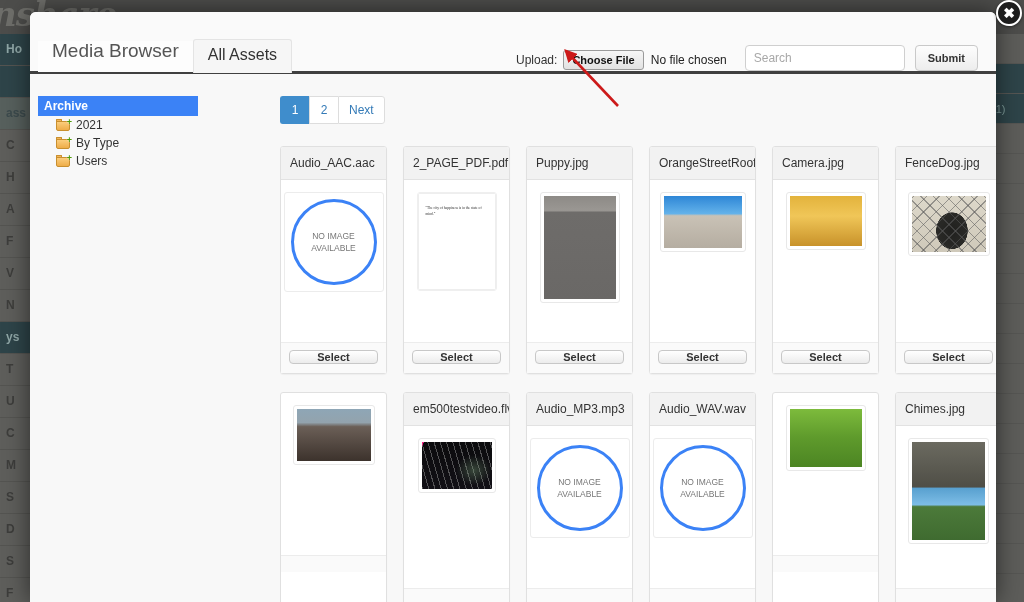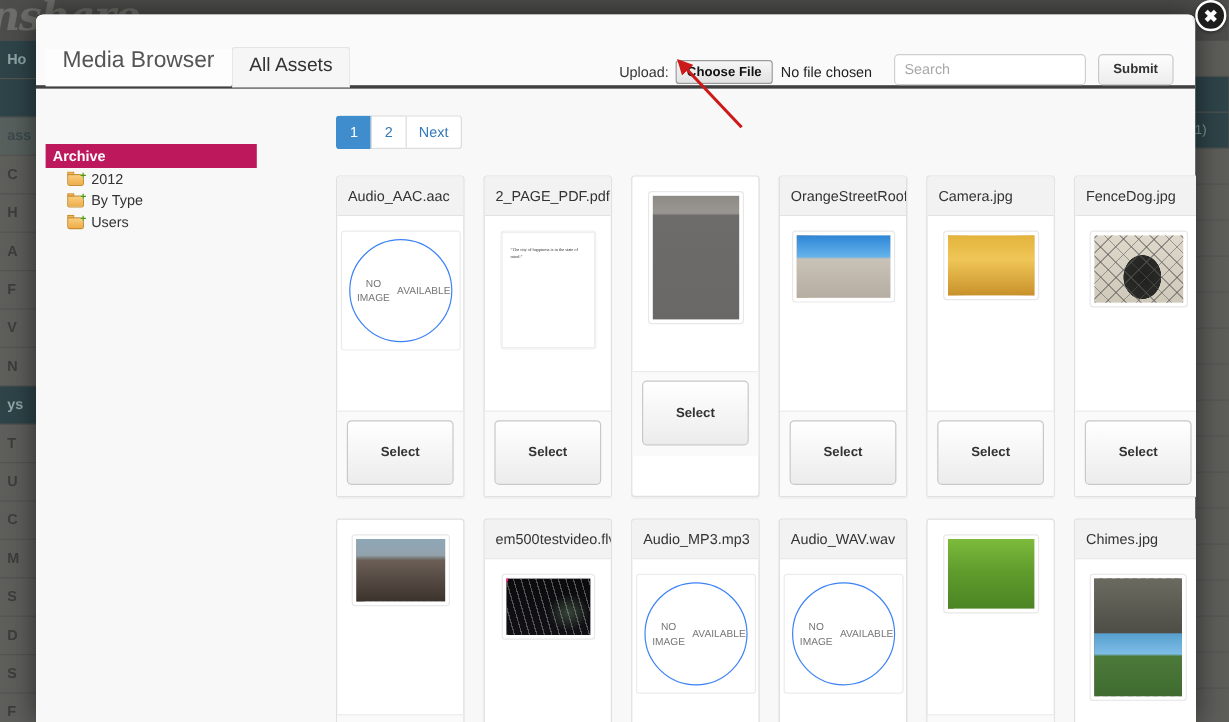--- a/index.html
+++ b/index.html
@@ -138,23 +138,23 @@
   #modal-body {
     position: absolute; top: 62px; left: 0; right: 0; bottom: 0;
     background: #f8f8f8;
     display: flex;
     overflow: hidden;
   }
 
   
   #tree-pane { width: 250px; flex: 0 0 250px; padding: 22px 0 0 8px; }
   #tree-root {
-    background: #be185d; color: #ffffff;
+    background: #3b82f6; color: #ffffff;
     font-size: 12px; font-weight: bold;
-    padding: 3px 6px; width: 176px; cursor: pointer; margin-top: 24px;
+    padding: 3px 6px; width: 160px; cursor: pointer;
   }
   .tree-item {
     display: flex; align-items: center;
     font-size: 12px; color: #333;
     padding: 2px 0 2px 18px; cursor: pointer;
   }
   .folder-icon {
     position: relative; width: 15px; height: 12px; margin-right: 5px;
     flex: 0 0 15px;
   }
@@ -226,44 +226,44 @@
   }
   .thumb {
     border: 1px solid #e8e8e8; border-radius: 3px;
     background: #fff; padding: 3px;
     display: flex; align-items: center; justify-content: center;
     overflow: hidden;
   }
   .thumb img, .thumb .ph { display: block; }
   .no-image {
     width: 86px; height: 86px; border-radius: 50%;
-    border: 1px solid #3b82f6;
-    display: flex; flex-direction: row;
+    border: 3px solid #3b82f6;
+    display: flex; flex-direction: column;
     align-items: center; justify-content: center;
-    font-size: 8.5px; color: #777; line-height: 12px; text-align: center;
+    font-size: 8.5px; color: #777; line-height: 12px; 
   }
   .pdf-page {
     width: 78px; height: 97px; background: #fff;
     border: 1px solid #eee;
     padding: 11px 7px 0 7px;
     font-size: 3.6px; line-height: 6px; color: #333;
     font-family: "Liberation Serif", serif;
   }
   .tile-footer {
     padding: 7px 8px 9px 8px;
     border-top: 1px solid #ececec;
     background: #fafafa;
   }
   .select-btn {
     display: block; width: 100%;
     font-family: "Liberation Sans", sans-serif;
     font-size: 11px; font-weight: bold; color: #333;
     background: linear-gradient(#ffffff,#ececec);
     border: 1px solid #c8c8c8; border-radius: 4px;
-    padding: 20px 0; cursor: pointer; text-align: center;
+    padding: 0 0; cursor: pointer; text-align: center;
   }
 </style>
 </head>
 <body>
 
 <div id="bg-page">
   <div id="bg-topbar">
     <div id="bg-logo">nshare</div>
   </div>
   <div id="bg-sidebar">
@@ -333,21 +333,21 @@
 
     <div id="tree-pane">
       <div id="tree-root">Archive</div>
       <div id="tree-items">
           <div class="tree-item">
             <span class="folder-icon">
               <span class="tab-top"></span>
               <span class="body"></span>
               <span class="plus">+</span>
             </span>
-            <span>2012</span>
+            <span>2021</span>
           </div>
           <div class="tree-item">
             <span class="folder-icon">
               <span class="tab-top"></span>
               <span class="body"></span>
               <span class="plus">+</span>
             </span>
             <span>By Type</span>
           </div>
           <div class="tree-item">
@@ -388,20 +388,21 @@
               <div class="tile-thumb-area">
                 <div class="thumb" style="border: 1px solid rgb(239, 239, 239); padding: 0px;">
                   <div class="pdf-page">“The city of happiness is in the state of mind.”</div>
                 </div>
               </div>
               <div class="tile-footer">
                 <button class="select-btn">Select</button>
               </div>
             </div>
             <div class="tile">
+              <div class="tile-header">Puppy.jpg</div>
               <div class="tile-thumb-area">
                 <div class="thumb">
                   <div class="ph" style="width: 72px; height: 103px; background: linear-gradient(rgb(141, 138, 134) 0%, rgb(154, 151, 147) 14%, rgb(110, 108, 106) 16%, rgb(106, 104, 102) 100%) 0% 0% / cover, radial-gradient(30% 34% at 52% 58%, rgb(239, 233, 226) 0%, rgb(217, 210, 201) 60%, rgba(0, 0, 0, 0) 62%), radial-gradient(13% 12% at 60% 38%, rgb(58, 45, 37) 0%, rgb(58, 45, 37) 70%, rgba(0, 0, 0, 0) 72%), radial-gradient(9% 10% at 42% 40%, rgb(74, 58, 44) 0%, rgb(74, 58, 44) 70%, rgba(0, 0, 0, 0) 72%);"></div>
                 </div>
               </div>
               <div class="tile-footer">
                 <button class="select-btn">Select</button>
               </div>
             </div>
             <div class="tile">

